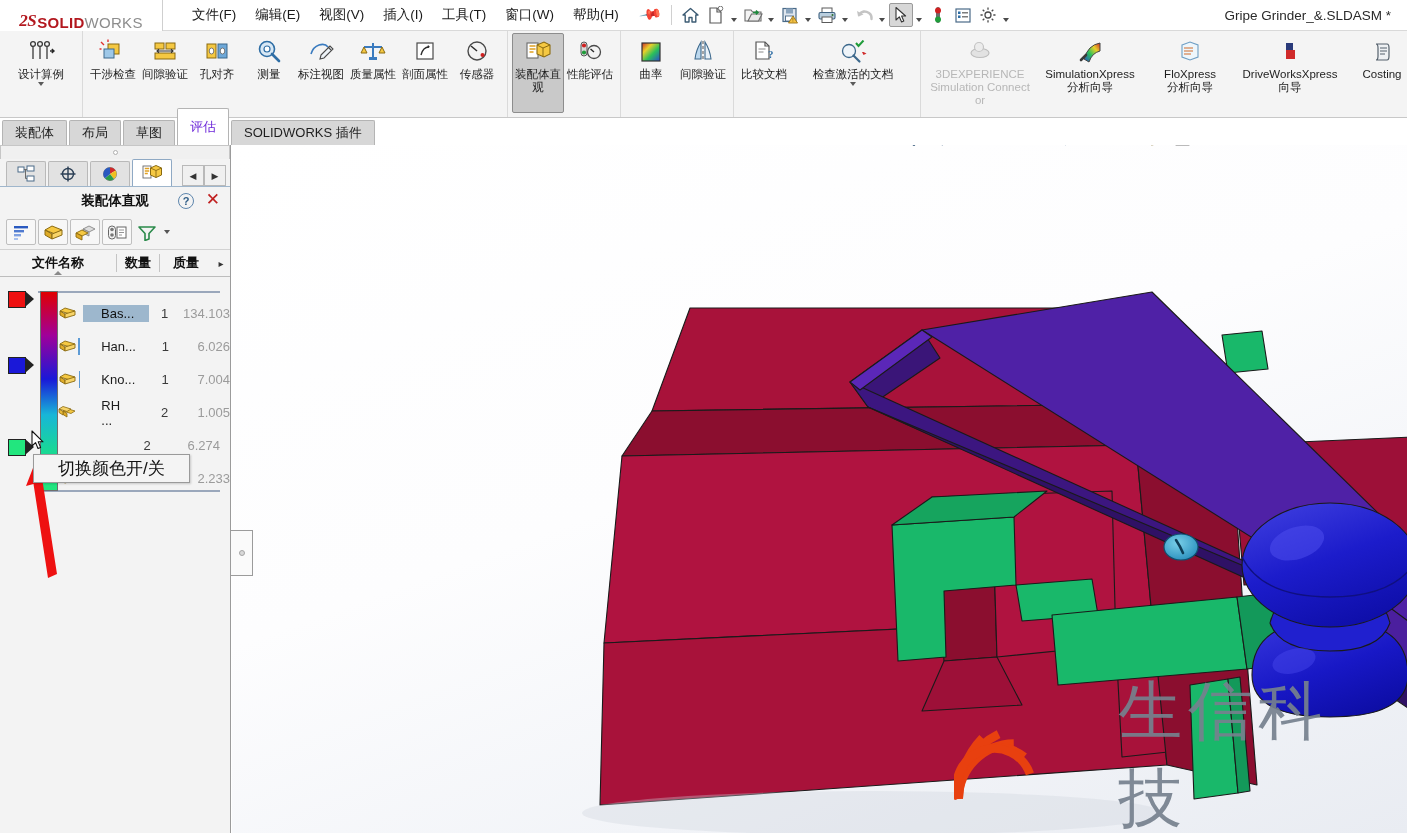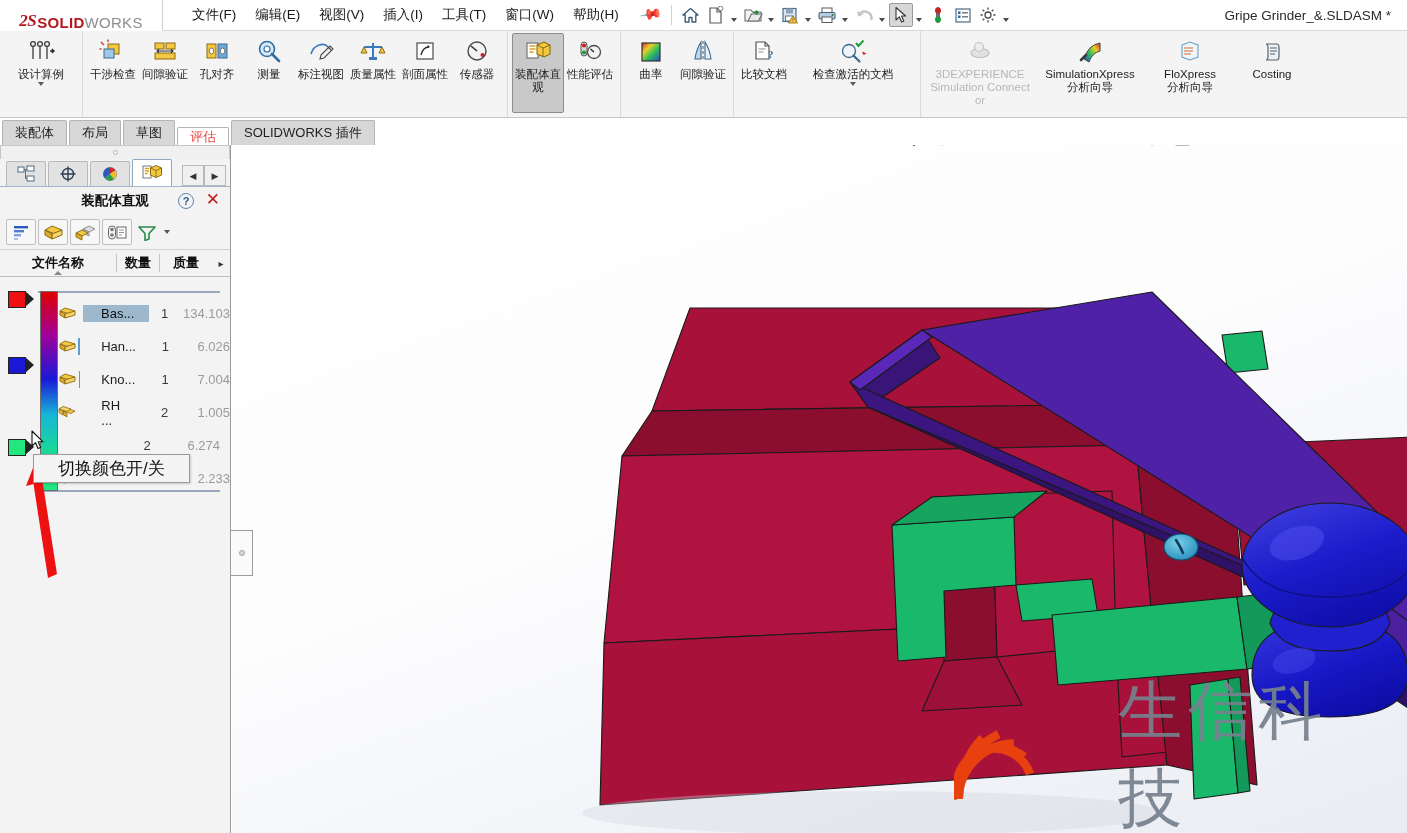--- a/index.html
+++ b/index.html
@@ -72,21 +72,21 @@
   .tabsrow{
     position:absolute; left:0; top:118px; width:1407px; height:27px;
     background:#ffffff;
   }
   .tabs{ display:flex; align-items:flex-end; height:27px; padding-left:2px; }
   .tab{
     height:25px; padding:0 12px; display:flex;align-items:center;
     font-size:13px; background:#d7d7d7; border:1px solid #b4b4b4; border-bottom:none;
     margin-right:2px; color:#1e1e1e; border-radius:2px 2px 0 0; cursor:default;
   }
-  .tab.active{ background:#ffffff; border-color:#b4b4b4; color:#ef4444; height:18px; }
+  .tab.active{ background:#ffffff; border-color:#b4b4b4; color:#6d28d9; height:37px; }
 
   
   .leftpanel{
     position:absolute; left:0; top:145px; width:231px; height:688px;
     background:#f3f3f3; border-right:1px solid #9b9b9b;
   }
   .panel-grip{
     height:14px; background:#f0f0f0; border:1px solid #c6c6c6; border-bottom:none;
     display:flex; align-items:center; justify-content:center;
   }
@@ -533,20 +533,30 @@
         <span class="ricon">
           <svg width="26" height="26" viewBox="0 0 26 26">
               <path d="M5 6 l8-3 8 3 v12 l-8 3 -8-3 Z" fill="#eef6fb" stroke="#6d9ec4" stroke-width="1.1"></path>
               <g stroke="#d06a2a" stroke-width="1.2">
                 <path d="M7 9 h9M7 12 h9M7 15 h7"></path>
               </g>
             </svg>
         </span>
         <span class="rlabel">FloXpress</span>
         <span class="rlabel">分析向导</span>
+      </div>
+      <div class="rcmd w110">
+        <span class="ricon">
+          <svg width="26" height="26" viewBox="0 0 26 26">
+              <rect x="9" y="4" width="7" height="7" fill="#2a3a7a"></rect>
+              <rect x="9" y="11" width="9" height="9" fill="#d02a2a"></rect>
+            </svg>
+        </span>
+        <span class="rlabel">DriveWorksXpress</span>
+        <span class="rlabel">向导</span>
       </div>
       <div class="rcmd w74">
         <span class="ricon">
           <svg width="26" height="26" viewBox="0 0 26 26">
               <path d="M7 5 h11 q2 0 2 4 v8 q0 4 -2 4 H7 q2 0 2-4 V9 q0-4 -2-4 Z" fill="#eef1f4" stroke="#55616c" stroke-width="1.2"></path>
               <g stroke="#55616c" stroke-width="1">
                 <path d="M11 9 h7M11 12 h7M11 15 h5"></path>
               </g>
             </svg>
         </span>

